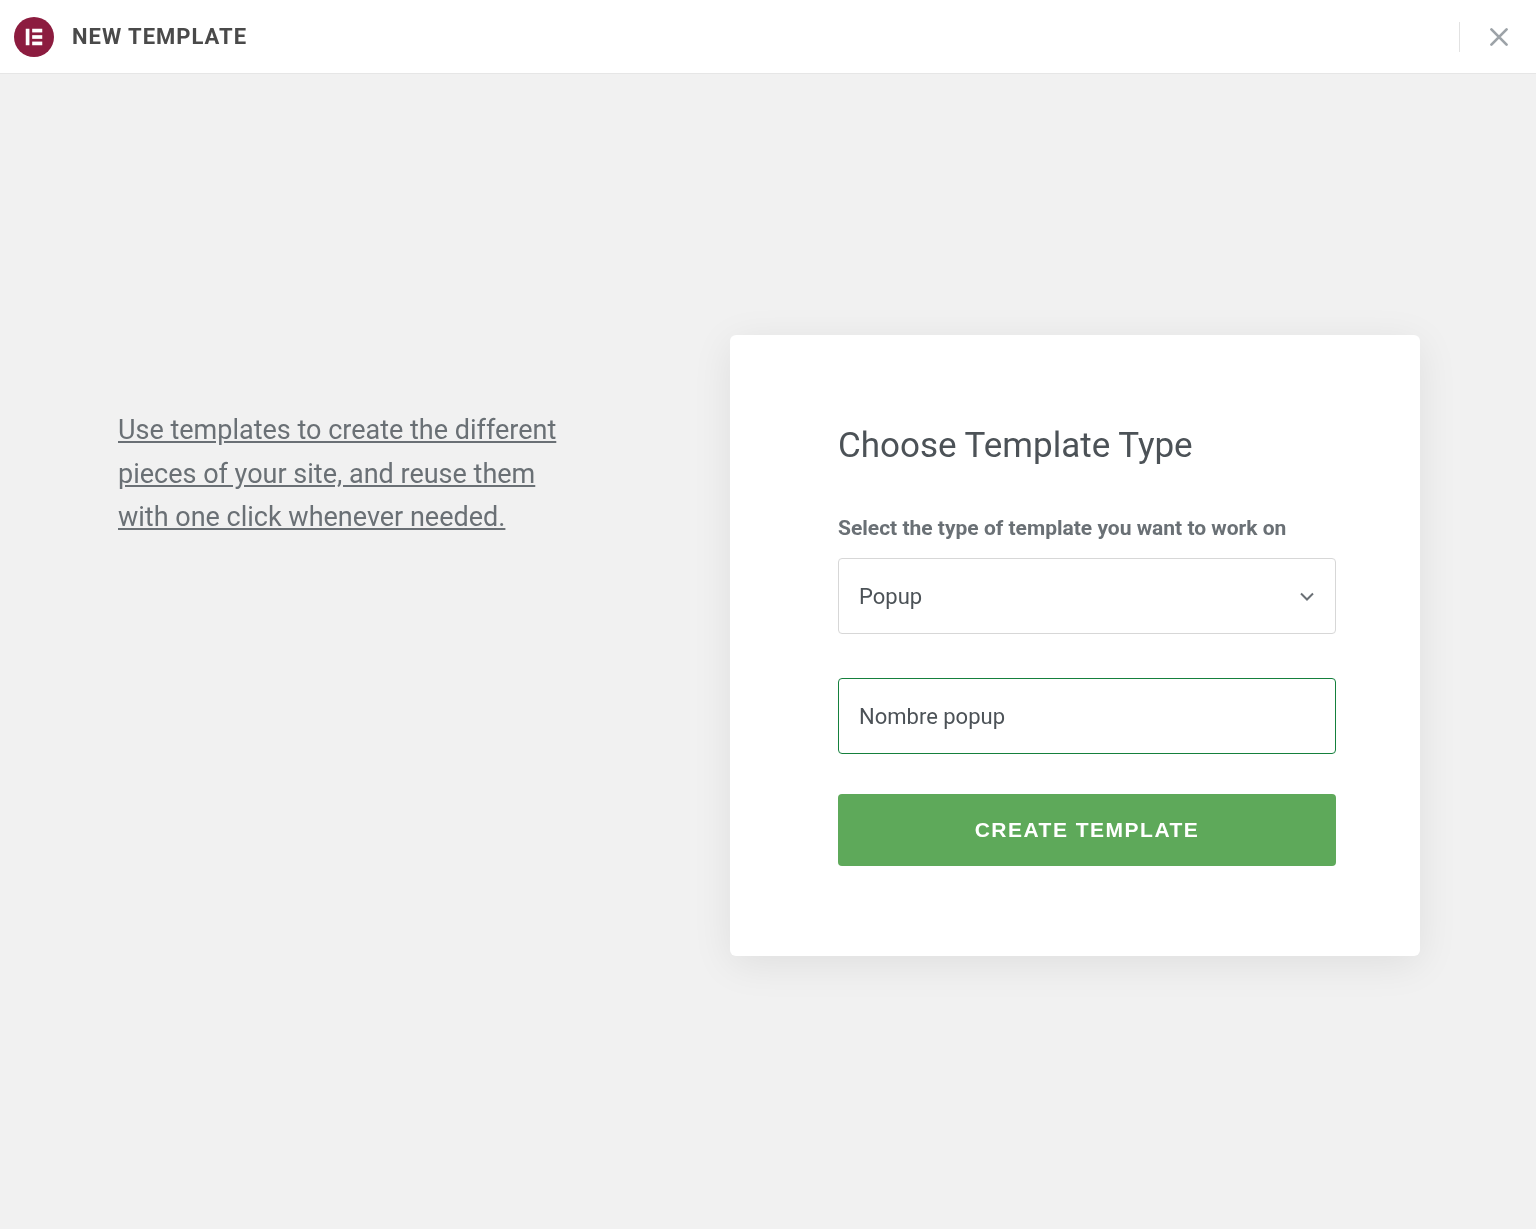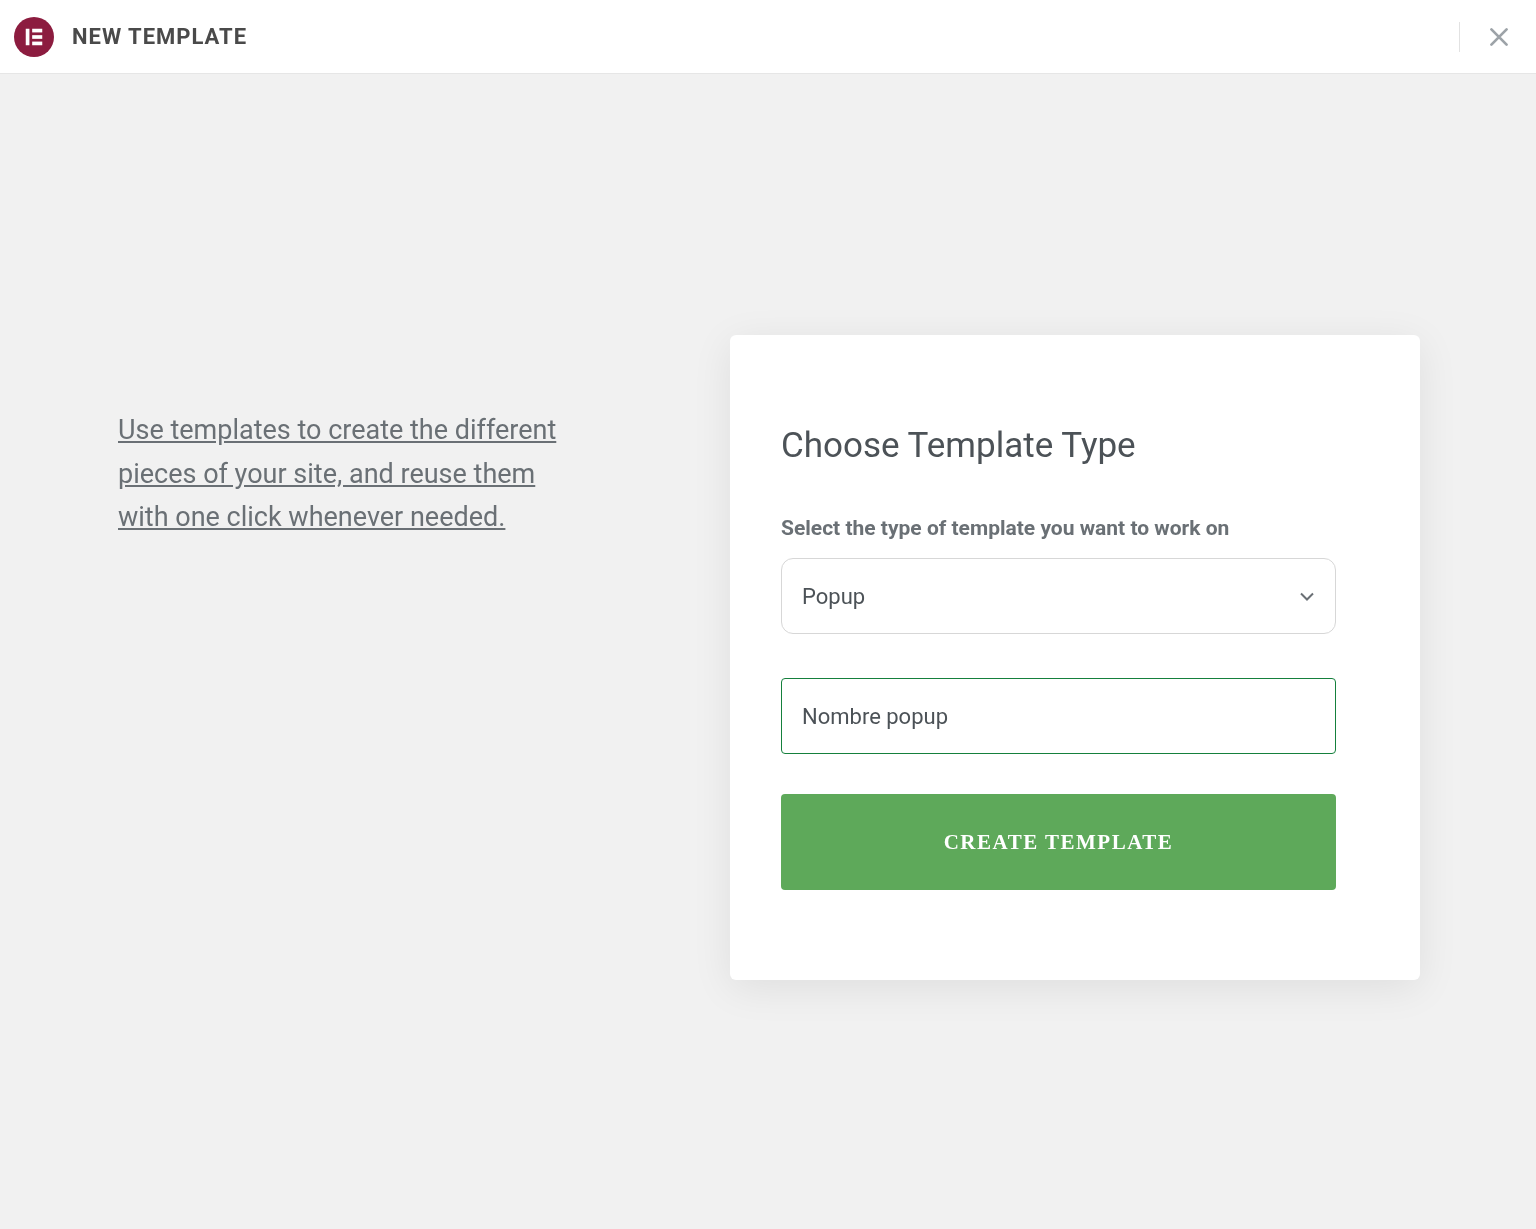--- a/index.html
+++ b/index.html
@@ -105,21 +105,21 @@
       text-decoration: underline;
     }
     .card {
       position: absolute;
       left: 730px;
       top: 335px;
       width: 690px;
       background: #fff;
       border-radius: 6px;
       box-shadow: 0 8px 40px rgba(0,0,0,0.08);
-      padding: 90px 84px 90px 51px;
+      padding: 90px 84px 90px 108px;
     }
     .card-title {
       font-size: 35px;
       color: #4c5257;
       font-weight: 400;
       margin-bottom: 50px;
     }
     .field-label {
       font-size: 21px;
       color: #6a7075;
@@ -128,21 +128,21 @@
       font-weight: 700;
     }
     .select-wrap {
       position: relative;
       margin-bottom: 44px;
     }
     .select-input {
       width: 100%;
       height: 76px;
       border: 1px solid #d7d7d7;
-      border-radius: 12px;
+      border-radius: 4px;
       padding: 0 50px 0 20px;
       font-size: 22px;
       color: #4c5257;
       background: #fff;
       appearance: none;
       -webkit-appearance: none;
       cursor: pointer;
       font-family: inherit;
     }
     .select-arrow {
@@ -164,30 +164,30 @@
       border-radius: 4px;
       padding: 0 20px;
       font-size: 22px;
       color: #4c5257;
       background: #fff;
       font-family: inherit;
       margin-bottom: 40px;
     }
     .create-btn {
       width: 100%;
-      height: 96px;
+      height: 72px;
       background: #5ea95a;
       border: none;
       border-radius: 4px;
       color: #fff;
       font-size: 21px;
       font-weight: 600;
       letter-spacing: 1.5px;
       cursor: pointer;
-      font-family: Liberation Serif, serif;
+      font-family: Liberation Sans, sans-serif;
     }
   </style>
 </head>
 <body>
 
 <div class="header">
   <div class="header-left">
     <div class="logo">
       <svg viewBox="0 0 24 24">
           <rect x="3" y="3" width="4" height="18"></rect>

